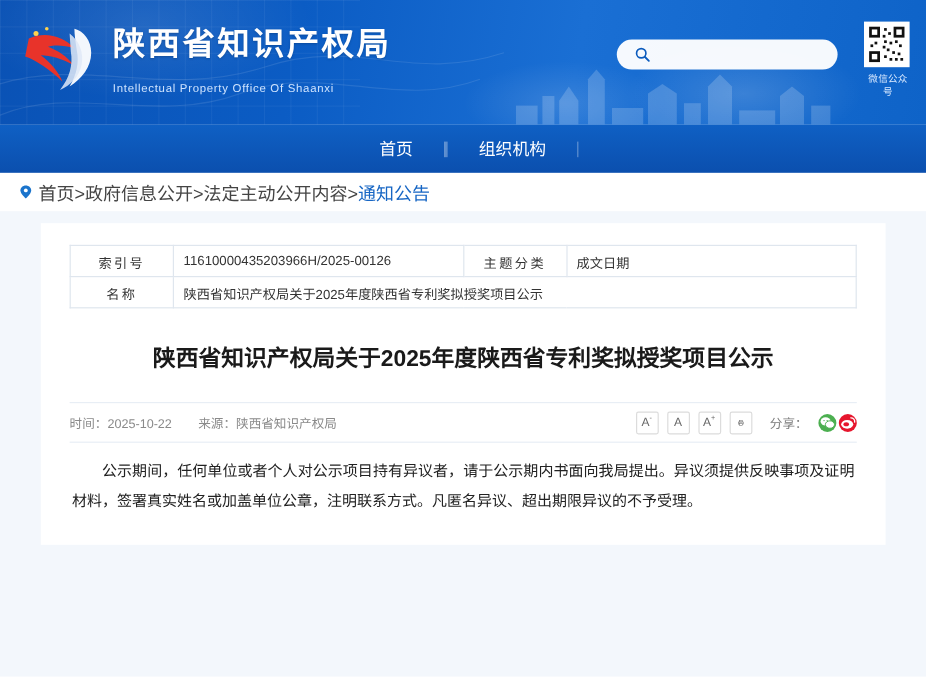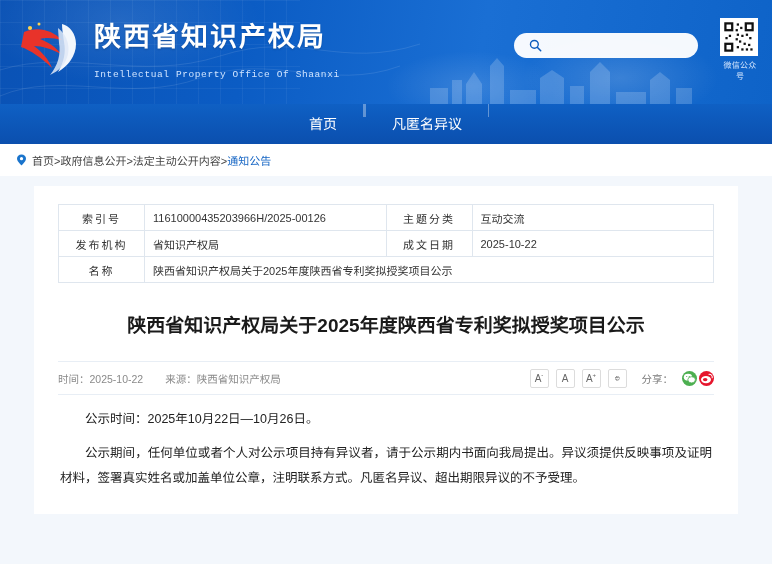--- a/index.html
+++ b/index.html
@@ -48,22 +48,21 @@
     font-weight: bold;
     letter-spacing: 2px;
     line-height: 30px;
     text-shadow: 0 1px 2px rgba(0,0,0,0.2);
   }
   .logo-sub {
     color: #cfe4ff;
     font-size: 9.5px;
     letter-spacing: 0.6px;
     margin-top: 17px;
-    font-family: Liberation Mono, monospace;
-    text-align: center;
+    font-family: Liberation Sans, sans-serif;
   }
   .search-box {
     position: absolute; left: 514px; top: 33px;
     width: 184px; height: 25px;
     background: rgba(255,255,255,0.96);
     border-radius: 13px;
     display: flex; align-items: center;
     padding: 0 6px 0 12px;
   }
   .search-input {
@@ -89,41 +88,41 @@
     color: #d7e8ff; font-size: 8px; margin-top: 3px; letter-spacing: 0.2px;
   }
 
   
   .nav {
     position: relative;
     width: 772px; height: 40px;
     background: linear-gradient(180deg, #0f60c4 0%, #0b4fae 100%);
     display: flex; align-items: center; justify-content: center;
   }
-  .nav-inner { display: flex; align-items: flex-start; }
+  .nav-inner { display: flex; align-items: center; }
   .nav-item {
     color: #ffffff; font-size: 14px; padding: 0 26px;
     cursor: pointer; position: relative; line-height: 40px;
     white-space: nowrap;
   }
   .nav-item.active { font-weight: bold; font-size: 14.5px; }
   .nav-sep {
     width: 1px; height: 13px; background: rgba(255,255,255,0.35);
   }
   .nav-dot {
     position: absolute; left: 50%; bottom: -5px; transform: translateX(-50%);
     width: 7px; height: 7px; border-radius: 50%; background: #ff8a00;
   }
 
   
   .breadcrumb {
     width: 772px; height: 32px;
     display: flex; align-items: center;
     padding-left: 16px;
-    font-size: 11px; color: #555;
+    font-size: 15px; color: #555;
     background: #ffffff;
   }
   .bc-pin { margin-right: 5px; display: flex; align-items: center; }
   .bc-text { color: #444; }
   .bc-current { color: #1766c4; }
 
   
   .page-body {
     width: 772px;
     background: #f3f7fc;
@@ -290,21 +289,21 @@
     <div class="qr-label">微信公众号</div>
   </div>
 </div>
 
 <div class="nav">
   <div class="nav-inner">
     <div class="nav-item">首页</div>
     <div class="nav-sep"></div>
     <div class="nav-sep"></div>
     <div class="nav-sep"></div>
-    <div class="nav-item">凡匿名异议</div>
+    <div class="nav-item">组织机构</div>
     <div class="nav-sep"></div>
   </div>
 </div>
 
 <div class="breadcrumb">
   <span class="bc-pin">
     <svg width="11" height="12" viewBox="0 0 11 12">
       <path d="M5.5 0.6 C2.9 0.6 1 2.5 1 4.8 C1 7.6 5.5 11.4 5.5 11.4 C5.5 11.4 10 7.6 10 4.8 C10 2.5 8.1 0.6 5.5 0.6 Z" fill="#1a74cc"></path>
       <circle cx="5.5" cy="4.7" r="1.6" fill="#ffffff"></circle>
     </svg>
@@ -315,27 +314,21 @@
 
 <div class="page-body">
   <div class="card">
 
     <table class="info">
       <tbody>
           <tr>
         <td class="lbl">索引号</td>
         <td class="val">11610000435203966H/2025-00126</td>
         <td class="lbl2">主题分类</td>
-        <td class="val">互动交流</td>
-      </tr>
-      <tr>
-        <td class="lbl">发布机构</td>
-        <td class="val">省知识产权局</td>
-        <td class="lbl2">成文日期</td>
-        <td class="val">2025-10-22</td>
+        <td class="val">成文日期</td>
       </tr>
       <tr>
         <td class="lbl">名称</td>
         <td class="val" colspan="3">陕西省知识产权局关于2025年度陕西省专利奖拟授奖项目公示</td>
       </tr>
     </tbody>
       </table>
 
     <div class="doc-title">陕西省知识产权局关于2025年度陕西省专利奖拟授奖项目公示</div>
 
@@ -380,19 +373,18 @@
           <svg width="15" height="15" viewBox="0 0 15 15">
             <ellipse cx="7" cy="8.6" rx="5" ry="3.6" fill="#ffffff"></ellipse>
             <ellipse cx="6.2" cy="8.6" rx="2.3" ry="1.7" fill="#e6162d"></ellipse>
             <path d="M10 3.2 C12.2 3.2 13.6 4.8 13.2 6.8" fill="none" stroke="#ffffff" stroke-width="1.1" stroke-linecap="round"></path>
           </svg>
         </span>
       </div>
     </div>
 
     <div class="article">
-      <p>公示时间：2025年10月22日—10月26日。</p>
       <p>公示期间，任何单位或者个人对公示项目持有异议者，请于公示期内书面向我局提出。异议须提供反映事项及证明材料，签署真实姓名或加盖单位公章，注明联系方式。凡匿名异议、超出期限异议的不予受理。</p>
 
     </div>
 
   </div>
 </div>
 
 </body></html>

